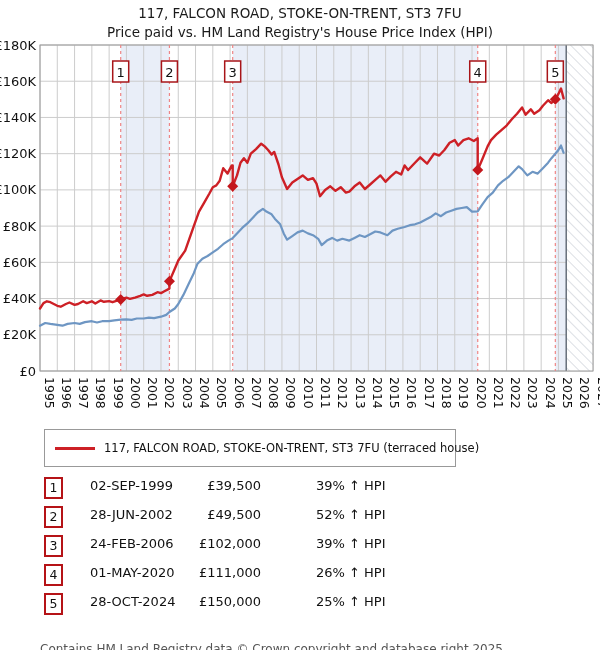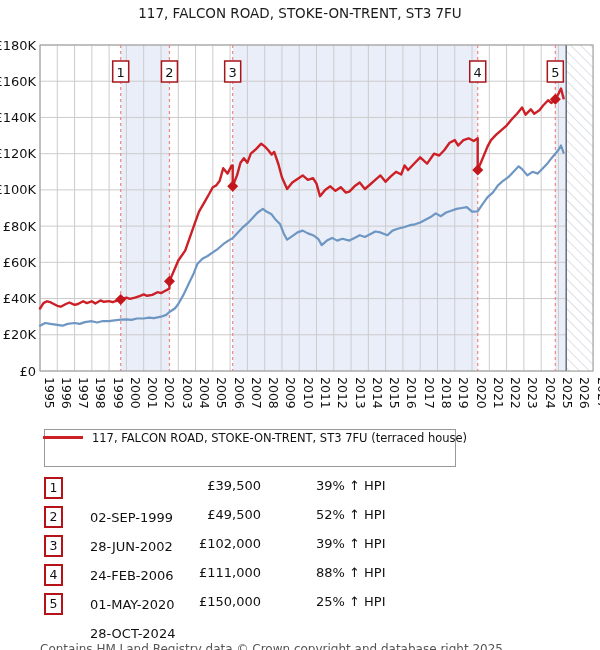--- a/index.html
+++ b/index.html
@@ -8,42 +8,43 @@
     font-family:"DejaVu Sans","Liberation Sans",sans-serif;
     background:#fff;color:#111;
   }
   .title-line{position:absolute;left:0;width:600px;text-align:center;font-size:13.5px;color:#1a1a1a;}
   #title1{top:5px;}
   #title2{top:24px;}
   #chart-svg{position:absolute;top:0;left:0;}
   #legend-box{
     position:absolute;left:44px;top:429px;width:412px;height:38px;
     border:1px solid #999;background:#fff;box-sizing:border-box;
-    display:flex;flex-direction:row;justify-content:center;gap:3px;
+    display:flex;flex-direction:column;justify-content:center;gap:3px;
   }
   .legend-row{display:flex;align-items:center;height:15px;}
   .legend-swatch{width:40px;height:3px;margin-left:10px;margin-right:9px;flex:0 0 auto;}
   .legend-label{font-size:11.5px;color:#111;white-space:nowrap;}
   #sales-table{position:absolute;left:40px;top:474px;width:420px;}
   .sale-row{position:relative;height:29px;}
   .sale-num{
     position:absolute;left:4px;top:3px;width:15px;height:18px;
     border:2px solid #b51317;background:#fff;color:#111;
     font-size:12.5px;text-align:center;line-height:18px;
   }
-  .sale-date{position:absolute;left:50px;top:4px;font-size:13px;margin-top:32px;}
+  .sale-date{position:absolute;left:50px;top:4px;font-size:13px;}
   .sale-price{position:absolute;left:141px;top:4px;width:80px;text-align:right;font-size:13px;}
   .sale-pct{position:absolute;left:276px;top:4px;font-size:13px;}
   #footer{position:absolute;left:40px;top:643px;font-size:12px;color:#555;line-height:13px;}
 </style>
 </head>
 <body>
 
 <div id="stage">
   <div class="title-line" id="title1">117, FALCON ROAD, STOKE-ON-TRENT, ST3 7FU</div>
+  <div class="title-line" id="title2">Price paid vs. HM Land Registry's House Price Index (HPI)</div>
 
   <svg id="chart-svg" width="600" height="430" viewBox="0 0 600 430">
       <defs>
         <pattern id="hatch" width="7" height="7" patternUnits="userSpaceOnUse" patternTransform="rotate(-45)">
           <rect x="0" y="0" width="7" height="7" fill="#ffffff"></rect>
           <line x1="0" y1="0" x2="0" y2="7" stroke="#b9c0ca" stroke-width="1"></line>
         </pattern>
       </defs>
       <rect x="120.70343750000126" y="45" width="48.73312499999889" height="326" fill="#e9eef8"></rect>
       <rect x="232.68593750000156" y="45" width="245.04812499999719" height="326" fill="#e9eef8"></rect>
@@ -184,21 +185,21 @@
       <div class="sale-row">
         <div class="sale-num">3</div>
         <div class="sale-date">24-FEB-2006</div>
         <div class="sale-price">£102,000</div>
         <div class="sale-pct">39% ↑ HPI</div>
       </div>
       <div class="sale-row">
         <div class="sale-num">4</div>
         <div class="sale-date">01-MAY-2020</div>
         <div class="sale-price">£111,000</div>
-        <div class="sale-pct">88% ↑ HPI</div>
+        <div class="sale-pct">26% ↑ HPI</div>
       </div>
       <div class="sale-row">
         <div class="sale-num">5</div>
         <div class="sale-date">28-OCT-2024</div>
         <div class="sale-price">£150,000</div>
         <div class="sale-pct">25% ↑ HPI</div>
       </div>
     </div>
 
   <div id="footer">

